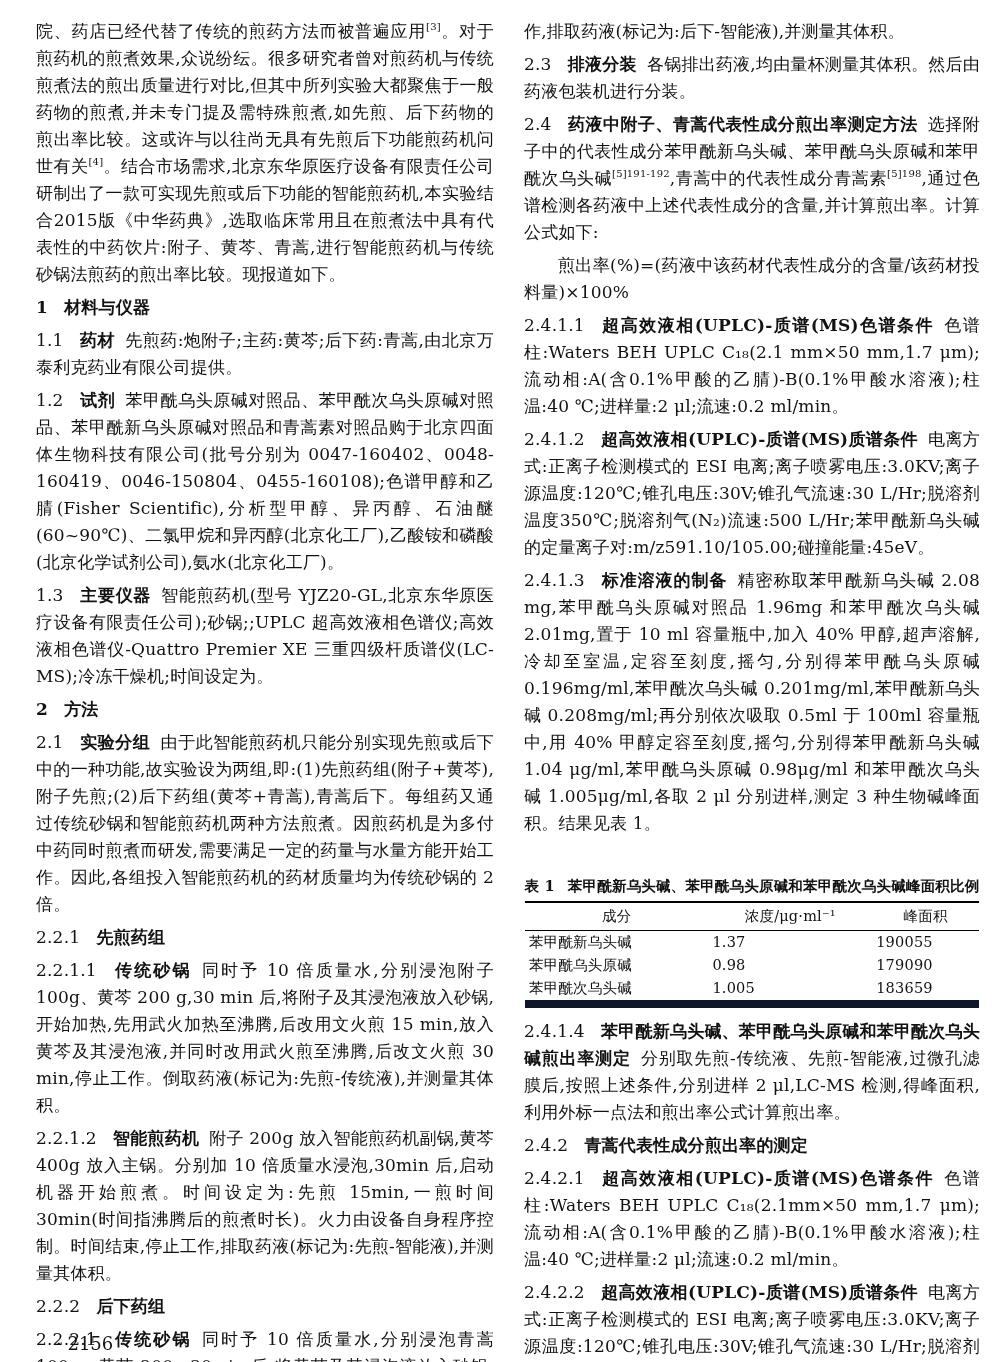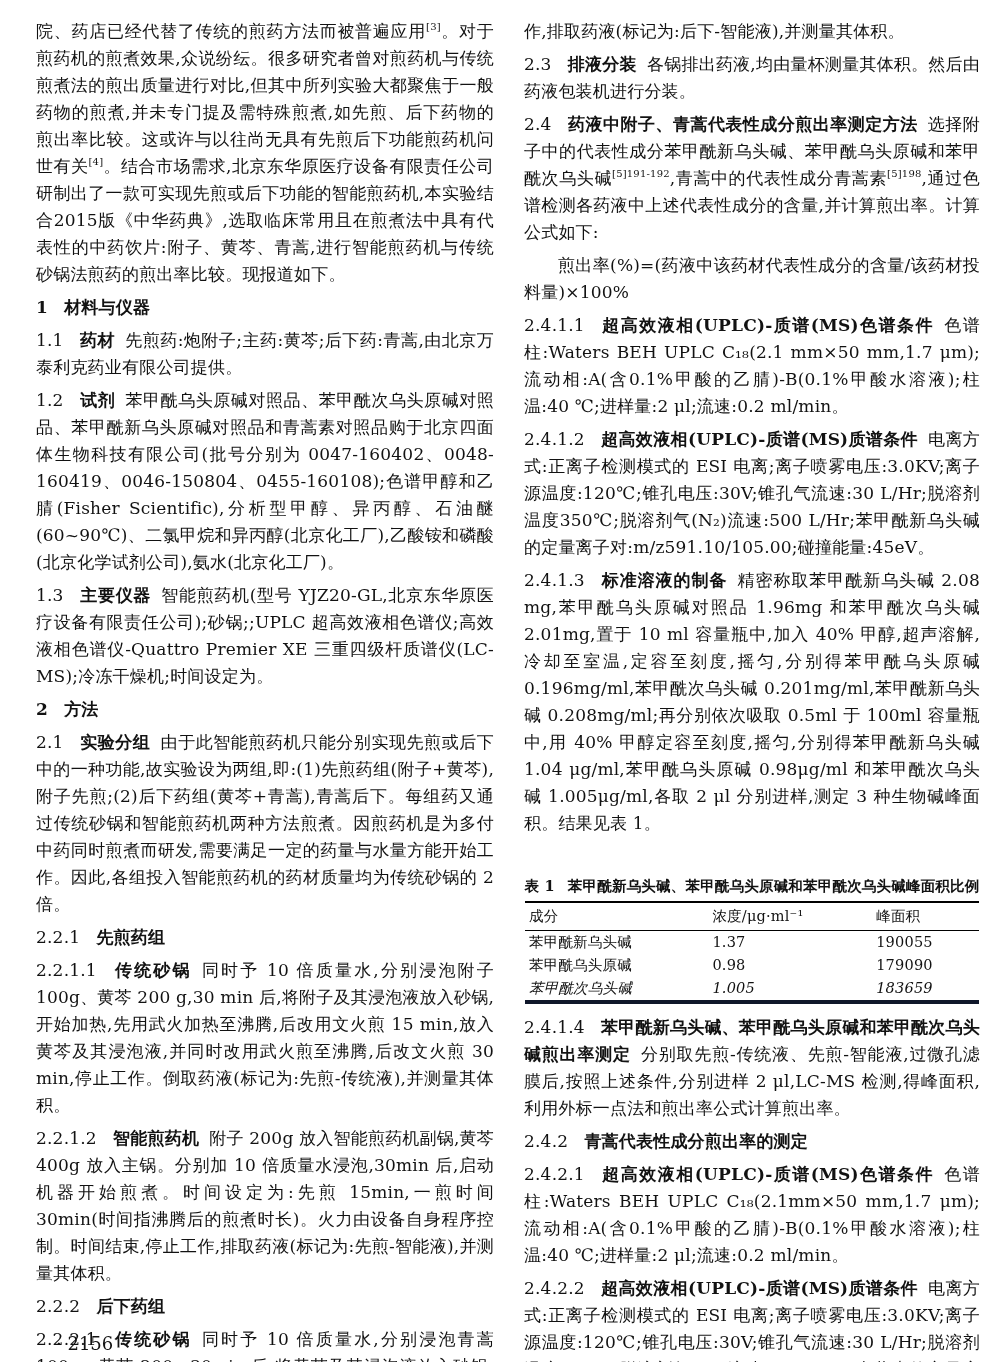--- a/index.html
+++ b/index.html
@@ -16,23 +16,23 @@
   .num{margin-right:0.95em;}
   .lbl{font-weight:bold;margin-right:0.6em;}
   sup{font-size:10px;line-height:0;vertical-align:super;}
   .formula{text-indent:2em;}
   .tablebox{margin:8px 0 10px 0;}
   .tcap{text-align:center;font-weight:bold;font-size:14.5px;line-height:25px;margin-top:36px;}
   .tcap .cap-num{margin-right:0.9em;}
   table{width:97%;margin:3px auto 0 auto;border-collapse:collapse;
         font-size:14.5px;line-height:21px;}
   thead th{font-weight:normal;border-top:2px solid #000;border-bottom:1px solid #000;
-           padding:3px 4px;text-align:left;}
+           padding:3px 4px;text-align:center;}
   tbody td{padding:1px 4px;}
-  tbody tr:last-child td{border-bottom:4px solid #0f172a;font-style:italic;}
+  tbody tr:last-child td{border-bottom:8px solid #0f172a;}
   .footer{position:absolute;left:56px;bottom:8px;font-size:18px;}
 </style>
 </head>
 <body>
 
 <div class="page">
   <div class="columns">
 
     <div class="col">
       <p class="blk"><span>院、药店已经代替了传统的煎药方法而被普遍应用</span><sup>[3]</sup><span>。对于煎药机的煎煮效果,众说纷纭。很多研究者曾对煎药机与传统煎煮法的煎出质量进行对比,但其中所列实验大都聚焦于一般药物的煎煮,并未专门提及需特殊煎煮,如先煎、后下药物的煎出率比较。这或许与以往尚无具有先煎后下功能煎药机问世有关</span><sup>[4]</sup><span>。结合市场需求,北京东华原医疗设备有限责任公司研制出了一款可实现先煎或后下功能的智能煎药机,本实验结合2015版《中华药典》,选取临床常用且在煎煮法中具有代表性的中药饮片:附子、黄芩、青蒿,进行智能煎药机与传统砂锅法煎药的煎出率比较。现报道如下。</span></p>

